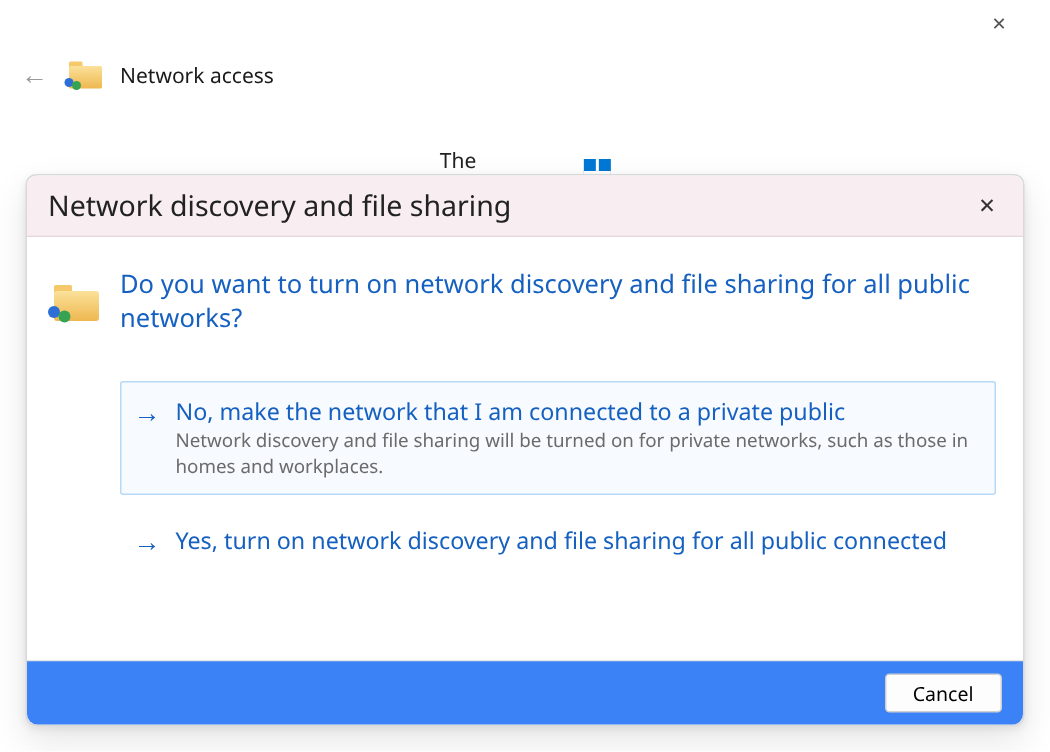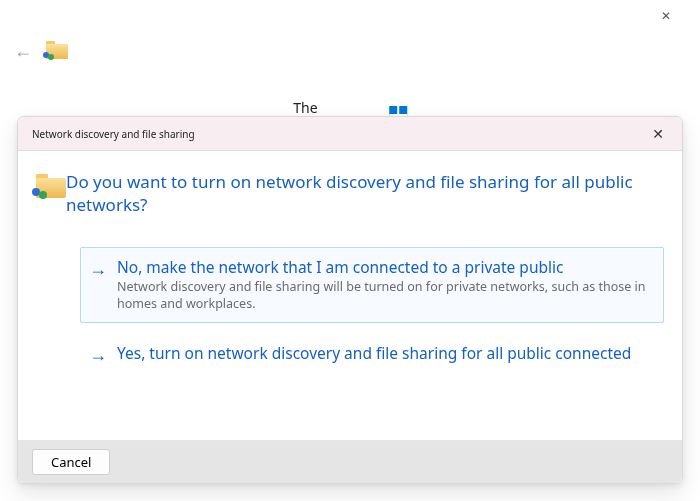--- a/index.html
+++ b/index.html
@@ -128,38 +128,39 @@
   .dialog-header {
     background: #f8edf1;
     border-bottom: 1px solid #e5d7dc;
     border-radius: 7px 7px 0 0;
     padding: 7px 10px 7px 14px;
     display: flex;
     align-items: center;
     justify-content: space-between;
   }
   .dialog-header-title {
-    font-size: 10px;
+    font-size: 19px;
     color: #222;
   }
   .dialog-close {
     width: 28px;
     text-align: center;
     font-size: 14px;
     color: #333;
     cursor: default;
   }
 
   .dialog-body {
     flex: 1;
     padding: 20px 18px 10px 18px;
   }
   .heading-row {
     display: flex;
-    align-items: flex-start;
+    gap: 14px;
+    align-items: center;
   }
   .heading-row .folder-icon {
     width: 30px; height: 24px;
     margin-top: 3px;
     flex-shrink: 0;
   }
   .heading-row .folder-icon .tab { width: 12px; height: 5px; }
   .heading-row .folder-icon .body { top: 4px; width: 30px; height: 20px; border-radius: 2px; }
   .heading-row .folder-icon .people { bottom: -3px; left: -4px; width: 16px; height: 14px; }
   .heading-row .folder-icon .people .p1 { width: 8px; height: 8px; }
@@ -203,24 +204,24 @@
   }
   .option-text .desc {
     color: #6b6b6b;
     font-size: 12.5px;
     line-height: 1.35;
     margin-top: 2px;
   }
 
   .dialog-footer {
     border-top: 1px solid #e6e6e6;
-    background: #e5e5e5;
+    background: #3b82f6;
     padding: 8px 14px;
     display: flex;
-    justify-content: flex-start;
+    justify-content: flex-end;
     border-radius: 0 0 7px 7px;
   }
   .btn {
     background: #fdfdfd;
     border: 1px solid #cfcfcf;
     border-radius: 3px;
     padding: 3px 18px;
     font-size: 13px;
     font-family: inherit;
     cursor: default;
@@ -238,20 +239,21 @@
   <div class="header-row">
     <div class="back-arrow">←</div>
     <div class="folder-icon">
       <div class="tab"></div>
         <div class="body"></div>
       <div class="people">
           <div class="p1"></div>
           <div class="p2"></div>
         </div>
     </div>
+    <div class="page-title">Network access</div>
   </div>
 
   <div class="watermark">
     <div>
       <div>The</div>
       <div>WindowsClub</div>
     </div>
     <div class="wlogo"></div>
   </div>
 

